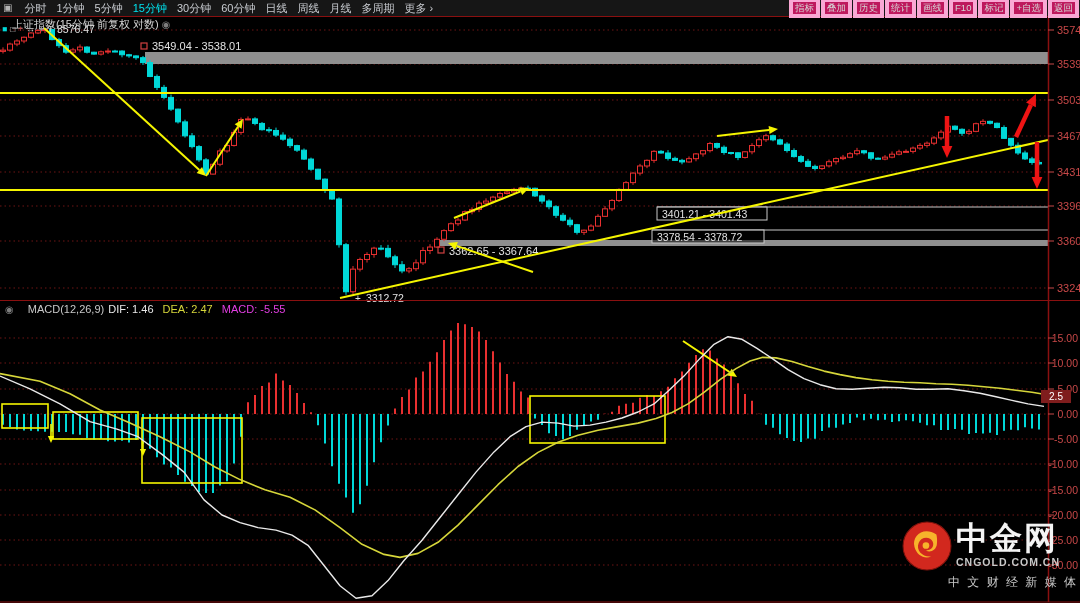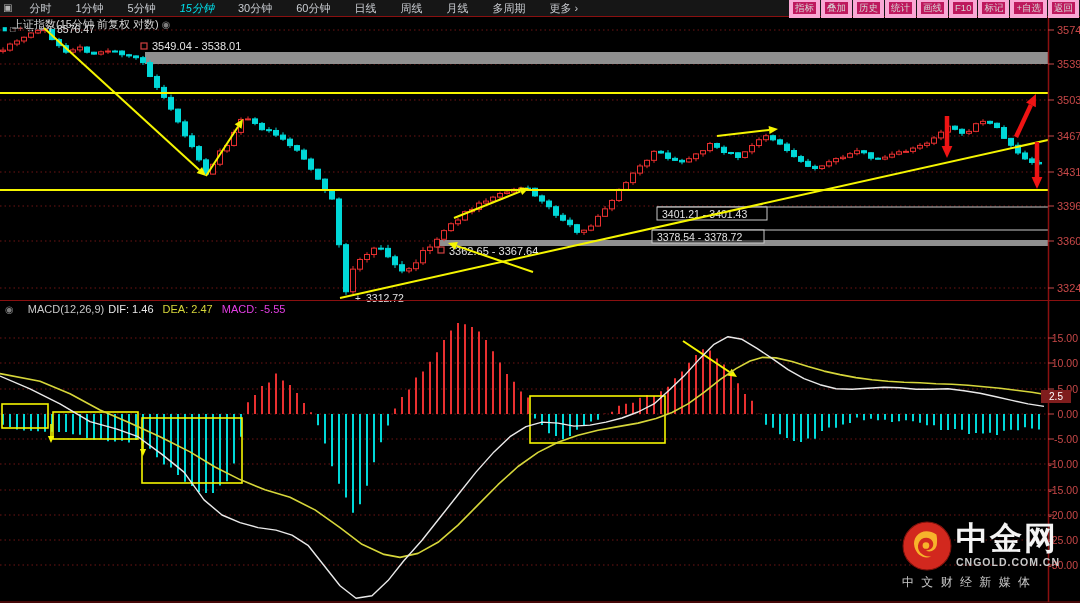--- a/index.html
+++ b/index.html
@@ -1,44 +1,44 @@
 <!DOCTYPE html>
 <html><head>
 <meta charset="utf-8">
 <style>
   html,body{margin:0;padding:0;background:#000;}
   .stage{position:relative;width:1080px;height:603px;background:#000;overflow:hidden;
          font-family:"Liberation Sans","DejaVu Sans",sans-serif;}
   .topbar{position:absolute;top:0;left:0;width:1080px;height:16px;background:#161616;
           display:flex;align-items:center;z-index:5;font-size:11px;color:#c9ccd1;}
   .win-icon{margin-left:3px;font-size:10px;color:#b5b5b5;line-height:16px;}
-  .tb-left{display:flex;gap:24px;margin-left:17px;white-space:nowrap;justify-content:center;}
+  .tb-left{display:flex;gap:10px;margin-left:12px;white-space:nowrap;justify-content:center;}
   .tb-item{cursor:default;line-height:16px;}
-  .tb-item.sel{color:#00e2ee;font-style:italic;}
+  .tb-item.sel{color:#00e2ee;}
   .tb-right{margin-left:auto;display:flex;gap:1px;margin-right:1px;}
   .tb-btn{border:4px solid #f9a8d4;background:#be185d;color:#d5d5d5;font-size:9.5px;
           padding:0 2px;height:12px;line-height:12px;white-space:nowrap;}
   svg.chart{position:absolute;top:0;left:0;z-index:2;}
   .pane-title{position:absolute;top:17px;left:12px;z-index:4;font-size:11px;color:#d4d4d4;white-space:nowrap;}
   .pane-title .badge-icon{color:#7e7e7e;font-size:10px;}
   .drawbar{position:absolute;top:24px;left:2px;z-index:4;display:flex;gap:3px;font-size:8.5px;line-height:10px;}
   .macd-header{position:absolute;top:303px;left:5px;z-index:4;font-size:11px;white-space:nowrap;}
   .macd-header .badge-icon{color:#7e7e7e;font-size:10px;}
   .mh-name{color:#c8c8c8;margin-left:11px;}
   .mh-dif{color:#e9e9e9;margin-left:1px;}
   .mh-dea{color:#d6d63a;margin-left:6px;}
   .mh-macd{color:#e23ee2;margin-left:6px;}
   .val-badge{position:absolute;left:1041px;top:390px;width:30px;height:13px;background:#7f1d1d;
              color:#fff;font-size:10px;line-height:13px;text-align:center;z-index:4;}
   .logo{position:absolute;left:902px;top:521px;width:176px;z-index:6;}
   .logo-row{display:flex;align-items:flex-start;}
   .logo-col{margin-left:4px;}
   .brand{font-size:32px;font-weight:bold;color:#f4f4f4;letter-spacing:2px;line-height:34px;}
   .domain{font-size:10.5px;font-weight:bold;color:#c9c9c9;letter-spacing:1px;margin-top:1px;}
-  .tagline{font-size:12px;color:#c9c9c9;letter-spacing:2px;margin-top:3px;text-align:left;white-space:nowrap;}
+  .tagline{font-size:12px;color:#c9c9c9;letter-spacing:2px;margin-top:3px;text-align:right;white-space:nowrap;}
 </style>
 </head>
 <body>
 
 <div class="stage">
 
   <div class="topbar">
     <span class="win-icon">▣</span>
     <div class="tb-left" id="tb-left">
         <span class="tb-item">分时</span>

